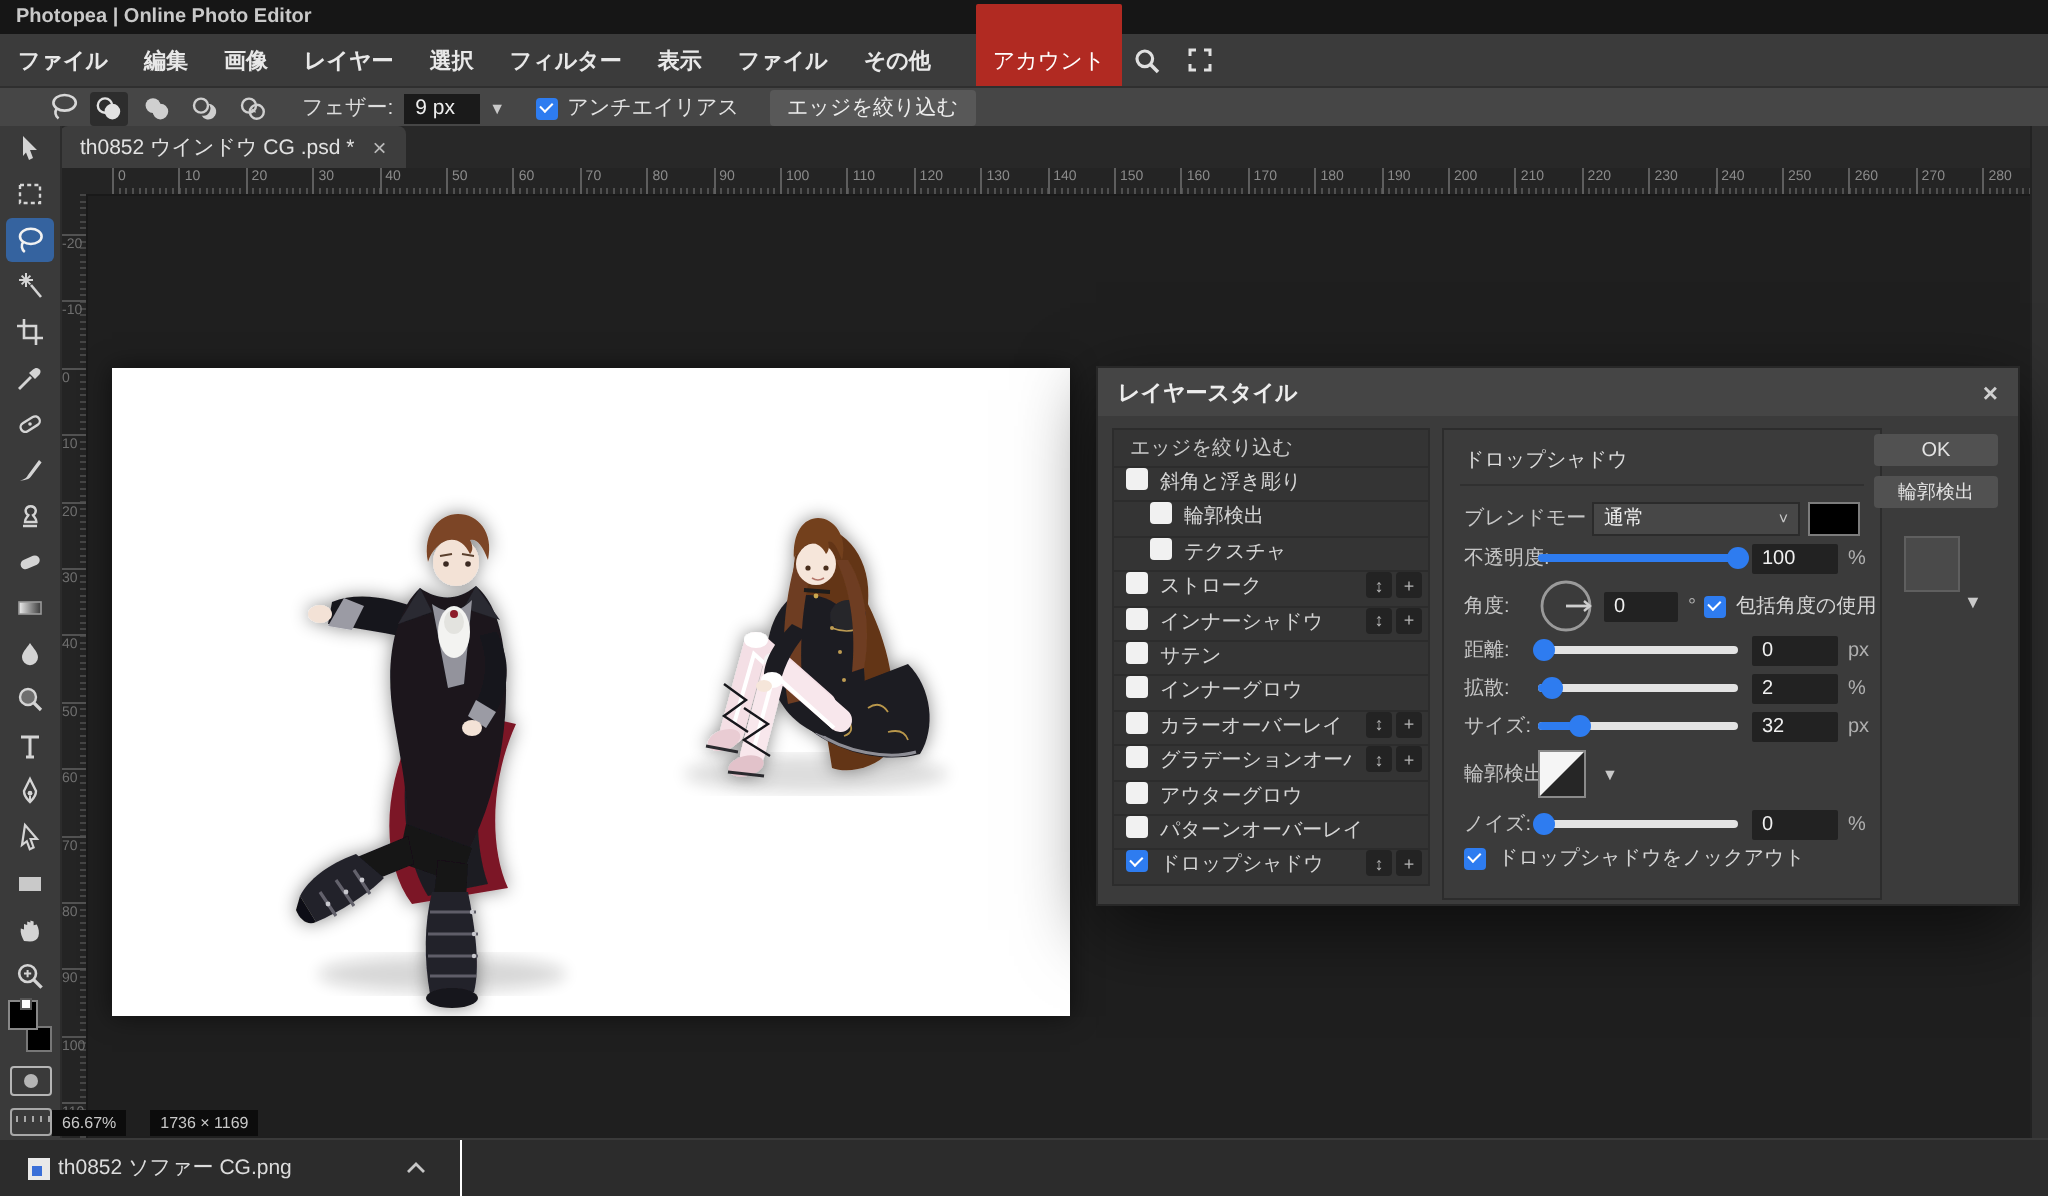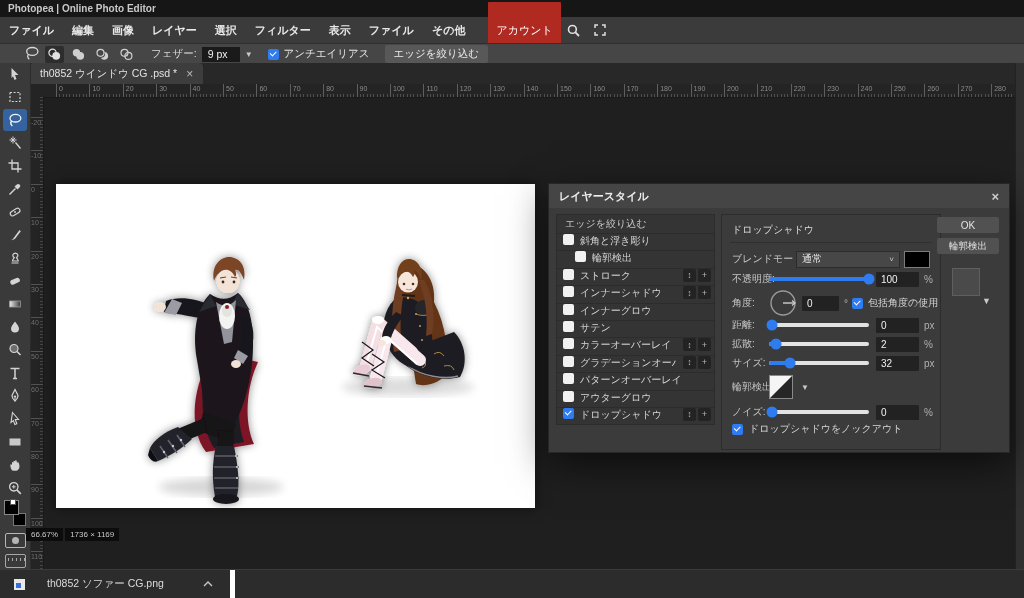--- a/index.html
+++ b/index.html
@@ -50,27 +50,27 @@
   .sw-mini{position:absolute;right:2px;top:-2px;width:4px;height:4px;background:#fff;border:1px solid #555;}
   .qmask{position:absolute;left:5px;top:470px;width:19px;height:13px;border:1px solid #b5b5b5;border-radius:2px;
          display:flex;align-items:center;justify-content:center;}
   .qmask i{width:7px;height:7px;border-radius:50%;background:#b5b5b5;}
   .kbd{position:absolute;left:5px;top:491px;width:19px;height:12px;border:1px solid #a8a8a8;border-radius:2px;
        background:repeating-linear-gradient(90deg,#a8a8a8 0 1px,transparent 1px 4px);background-size:100% 3px;
        background-position:2px 3px;background-repeat:repeat-x;}
   
   .canvas{position:absolute;left:56px;top:184px;width:479px;height:324px;background:#ffffff;
           box-shadow:0 0 12px rgba(0,0,0,.55);}
-  .statusboxes{position:absolute;left:26px;top:528px;display:flex;gap:2px;font-size:8px;color:#c8c8c8;z-index:5;align-items:center;}
+  .statusboxes{position:absolute;left:26px;top:555px;display:flex;gap:12px;font-size:8px;color:#c8c8c8;z-index:5;align-items:center;}
   .sbox{background:#0c0c0c;padding:2px 5px;}
   .rightstrip{position:absolute;right:0;top:63px;width:8px;bottom:28px;background:#303030;border-left:1px solid #222;}
   
   .taskbar{position:absolute;left:0;right:0;bottom:0;height:28px;background:#2c2c2c;border-top:1px solid #3a3a3a;
            display:flex;align-items:center;font-size:10.5px;color:#dcdcdc;z-index:6;}
-  .task-item{display:flex;align-items:center;gap:22px;padding:0 16px 0 14px;height:100%;border-right:5px solid #ffffff;
+  .task-item{display:flex;align-items:center;gap:4px;padding:0 16px 0 14px;height:100%;border-right:1px solid #ffffff;
              min-width:200px;}
   .ficon{position:relative;width:11px;height:11px;background:#e9e9e9;flex:none;}
   .ficon i{position:absolute;left:2px;bottom:2px;width:5px;height:5px;background:#3a6fd8;}
   .task-chev{margin-left:auto;}
   
   .dialog{position:absolute;left:548px;top:183px;width:460px;height:268px;background:#3b3b3b;border:1px solid #272727;
           box-shadow:0 12px 36px rgba(0,0,0,.6);font-size:10px;color:#d6d6d6;z-index:4;}
   .dlg-title{height:24px;background:#454545;display:flex;align-items:center;padding:0 10px;font-weight:bold;
              font-size:11px;color:#ededed;}
   .dlg-close{margin-left:auto;font-size:13px;color:#cfcfcf;}
@@ -472,67 +472,71 @@
     <div class="dlg-list">
       <div class="dl-header">エッジを絞り込む</div>
       <div class="dl-row">
           <span class="cb"></span>
           <span class="dl-label">斜角と浮き彫り</span>
         </div>
       <div class="dl-row indent">
           <span class="cb"></span>
           <span class="dl-label">輪郭検出</span>
         </div>
+      <div class="dl-row indent">
+          <span class="cb"></span>
+          <span class="dl-label">テクスチャ</span>
+        </div>
       <div class="dl-row">
           <span class="cb"></span>
           <span class="dl-label">ストローク</span>
           <span class="dl-btns">
             <span class="dl-btn">↕</span>
             <span class="dl-btn">+</span>
           </span>
         </div>
       <div class="dl-row">
           <span class="cb"></span>
           <span class="dl-label">インナーシャドウ</span>
           <span class="dl-btns">
             <span class="dl-btn">↕</span>
             <span class="dl-btn">+</span>
           </span>
         </div>
       <div class="dl-row">
           <span class="cb"></span>
+          <span class="dl-label">サテン</span>
+        </div>
+      <div class="dl-row">
+          <span class="cb"></span>
           <span class="dl-label">インナーグロウ</span>
-        </div>
-      <div class="dl-row">
-          <span class="cb"></span>
-          <span class="dl-label">サテン</span>
         </div>
       <div class="dl-row">
           <span class="cb"></span>
           <span class="dl-label">カラーオーバーレイ</span>
           <span class="dl-btns">
             <span class="dl-btn">↕</span>
             <span class="dl-btn">+</span>
           </span>
         </div>
       <div class="dl-row">
           <span class="cb"></span>
           <span class="dl-label">グラデーションオーバーレイ</span>
           <span class="dl-btns">
             <span class="dl-btn">↕</span>
             <span class="dl-btn">+</span>
           </span>
         </div>
       <div class="dl-row">
           <span class="cb"></span>
+          <span class="dl-label">アウターグロウ</span>
+        </div>
+      <div class="dl-row">
+          <span class="cb"></span>
           <span class="dl-label">パターンオーバーレイ</span>
-        </div>
-      <div class="dl-row">
-          <span class="cb"></span>
-          <span class="dl-label">アウターグロウ</span>
         </div>
       <div class="dl-row">
           <span class="cb on"></span>
           <span class="dl-label">ドロップシャドウ</span>
           <span class="dl-btns">
             <span class="dl-btn">↕</span>
             <span class="dl-btn">+</span>
           </span>
         </div>
     </div>

